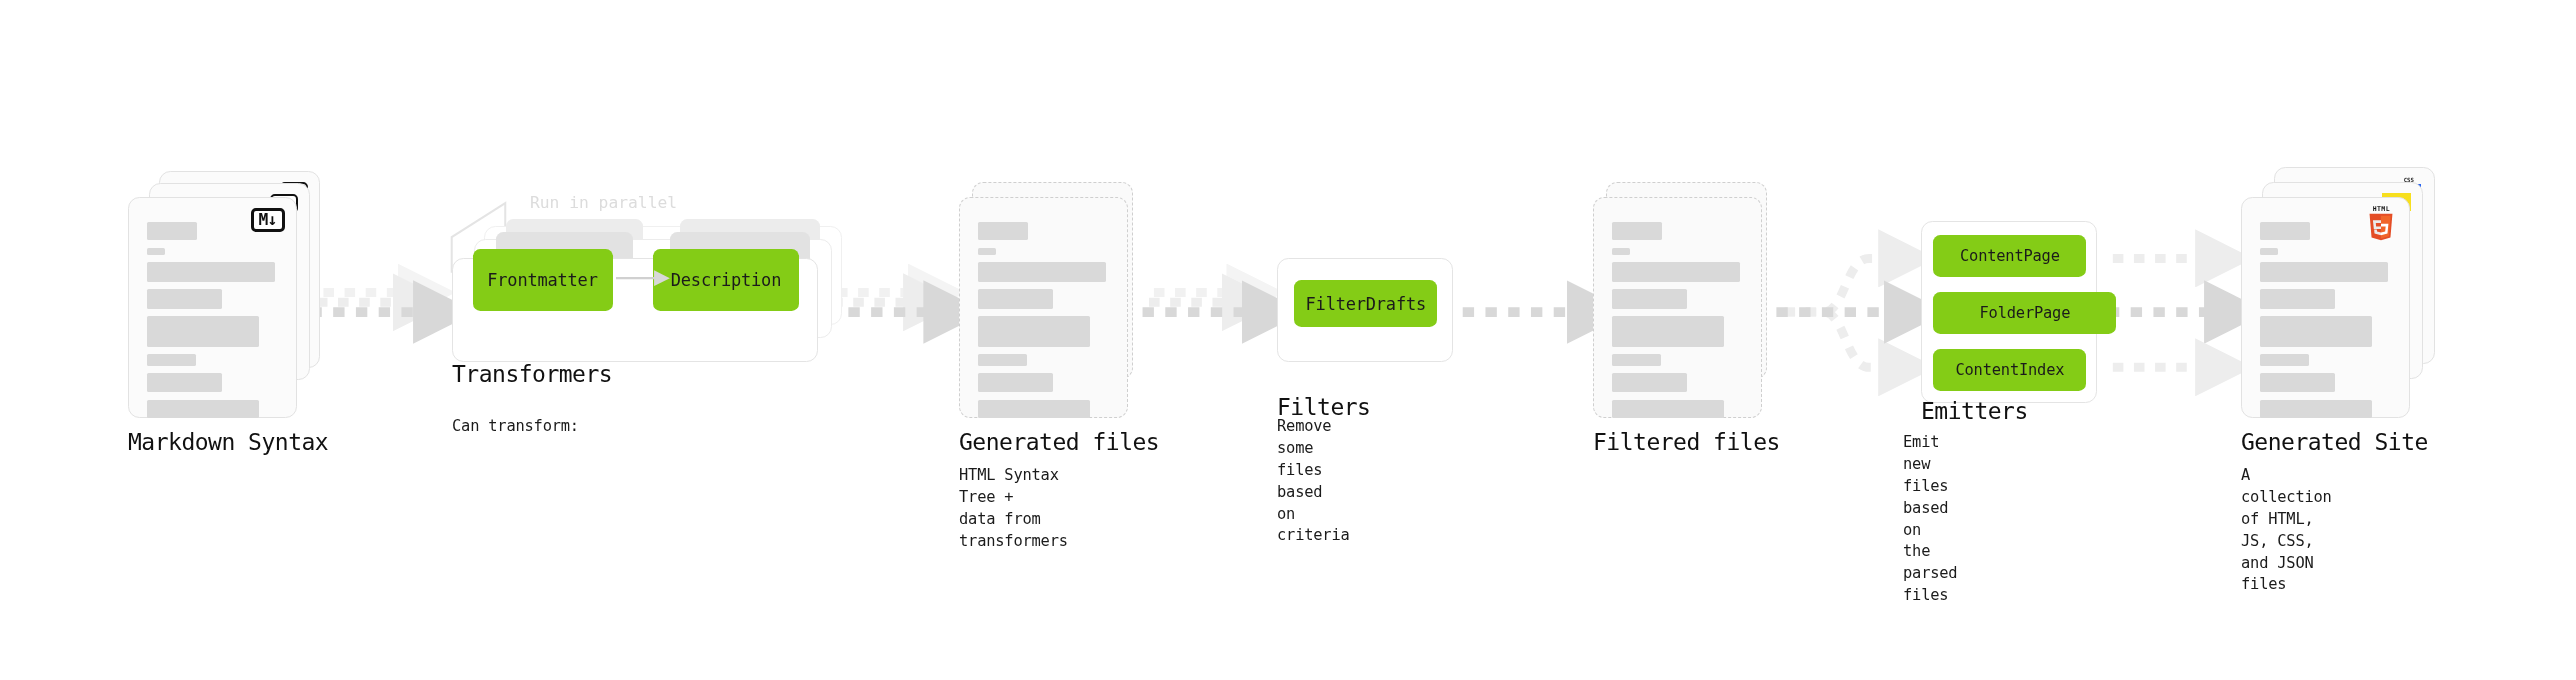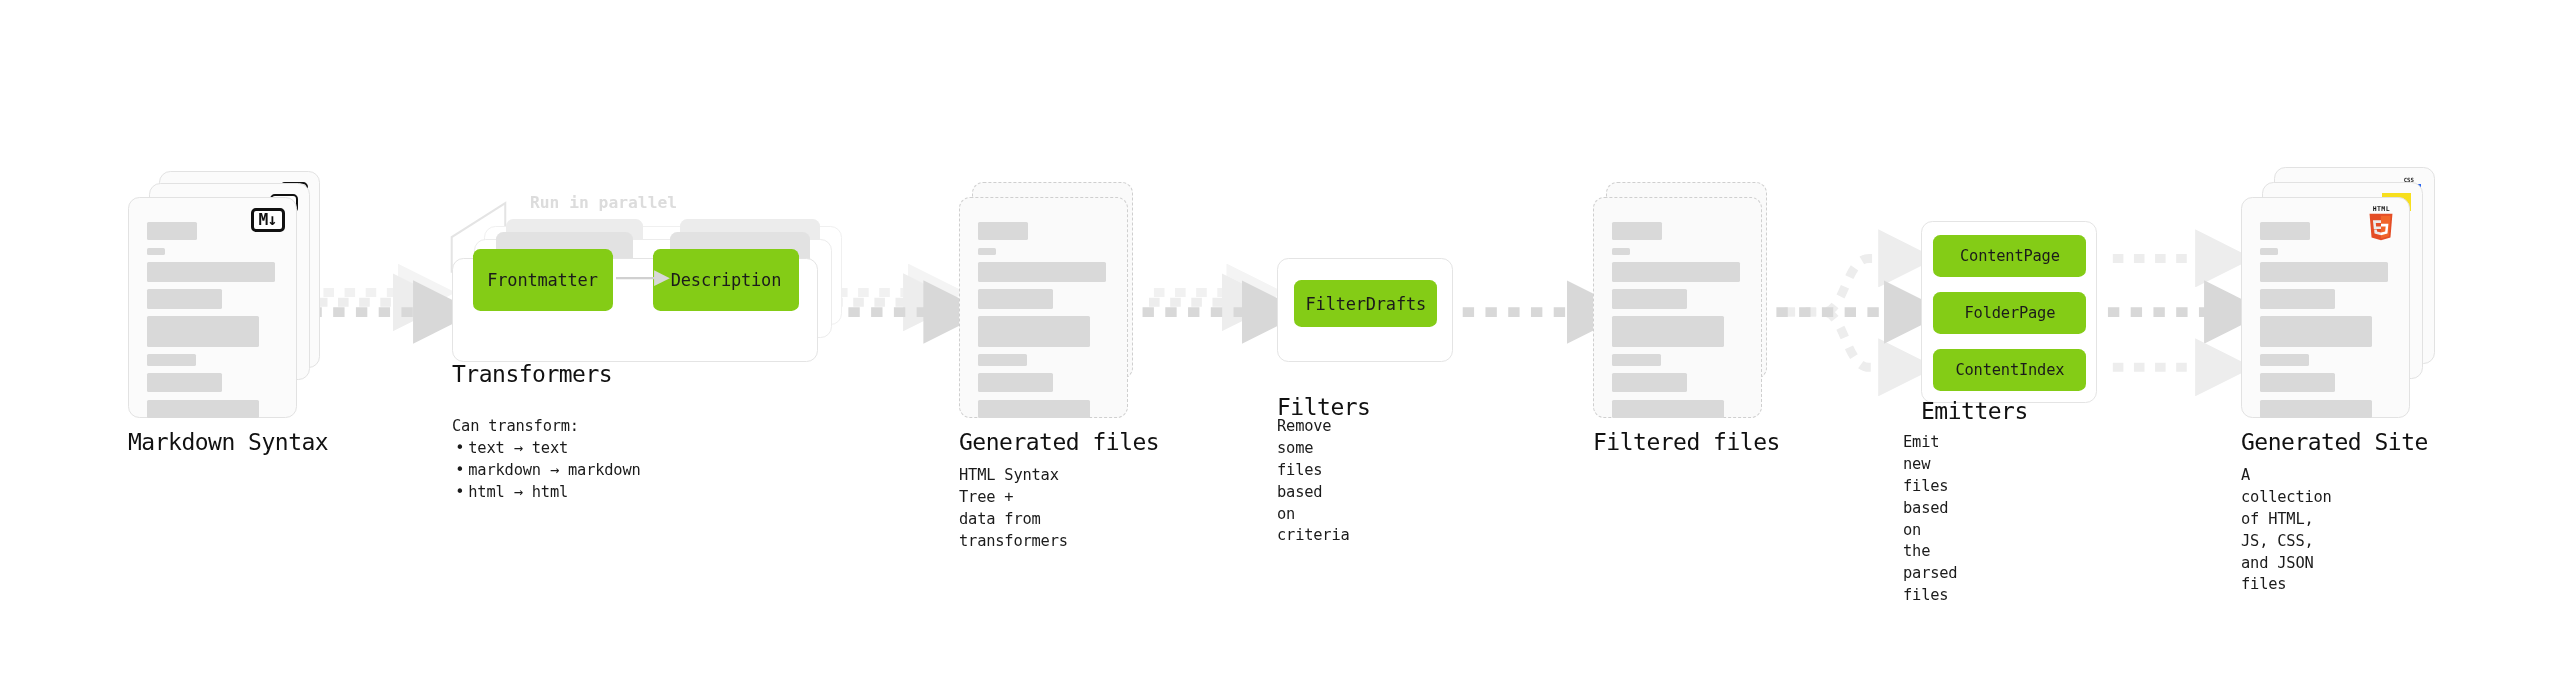--- a/index.html
+++ b/index.html
@@ -122,21 +122,20 @@
   .caption-sub .blist li::before {
     content: "\2022";
     position: absolute; left: -13px; top: 0;
   }
 
   .annotation {
     position: absolute;
     font-size: 16.3px;
     color: #dcdcdc;
     white-space: nowrap;
-    font-weight: bold;
   }
 
   svg { display: block; overflow: visible; }
   .arrow-layer { position: absolute; left: 0; top: 0; pointer-events: none; }
 </style>
 </head>
 <body>
 
 <div id="stage">
 
@@ -242,25 +241,20 @@
       <div class="pill" style="left:19.5px; top:-9.8px; width:140px; height:62px;">Frontmatter</div>
       <div class="pill" style="right:18px; top:-9.8px; width:146px; height:62px;">Description</div>
       <svg style="position:absolute; left:163px; top:11.4px;" width="55" height="24.4" viewBox="0 0 68 30">
         <path d="M 0 10 L 50 10" stroke="#d0d0d0" stroke-width="3" fill="none" marker-end="url(#tri)"></path>
       </svg>
     </div>
 
     <div class="caption-title" style="left:452px; top:361px;">Transformers</div>
     <div class="caption-sub list" style="left:452px; top:416px; width:268px;">
       <div>Can transform:</div>
-      <ul class="blist">
-        <li>text → text</li>
-        <li>markdown → markdown</li>
-        <li>html → html</li>
-      </ul>
     </div>
   </div>
 
   <div class="node">
     <div class="doc dashed" style="left:972px; top:182px; width:161px; height:197px;"></div>
     <div class="doc dashed" style="left:959px; top:197px; width:169px; height:221px;">
       <div class="bars">
         <div class="bar" style="width:50px; height:18px;"></div>
         <div class="bar" style="width:18px; height:7.3px;"></div>
         <div class="bar" style="width:128px; height:19.5px; margin-top:4.9px;"></div>
@@ -298,21 +292,21 @@
         <div class="bar" style="width:75px; height:19.5px;"></div>
         <div class="bar" style="width:112px; height:18px;"></div>
       </div>
     </div>
     <div class="caption-title" style="left:1593px; top:429px;">Filtered files</div>
   </div>
 
   <div class="node">
     <div class="groupbox" style="left:1921px; top:221px; width:176px; height:182px;">
       <div class="pill" style="left:11.4px; top:13px; width:153px; height:42px; font-size:15.4px;">ContentPage</div>
-      <div class="pill" style="left:11.4px; top:70px; width:153px; height:42px; font-size:15.4px;">FolderPage</div>
+      <div class="pill" style="left:11.4px; top:70px; width:183px; height:42px; font-size:15.4px;">FolderPage</div>
       <div class="pill" style="left:11.4px; top:127px; width:153px; height:42px; font-size:15.4px;">ContentIndex</div>
     </div>
     <div class="caption-title" style="left:1921px; top:398px;">Emitters</div>
     <div class="caption-sub" style="left:1903px; top:432px;">Emit new files based on
 the parsed files</div>
   </div>
 
   <div class="node">
 
     <div class="doc" style="left:2274px; top:167px; width:161px; height:197px;">

